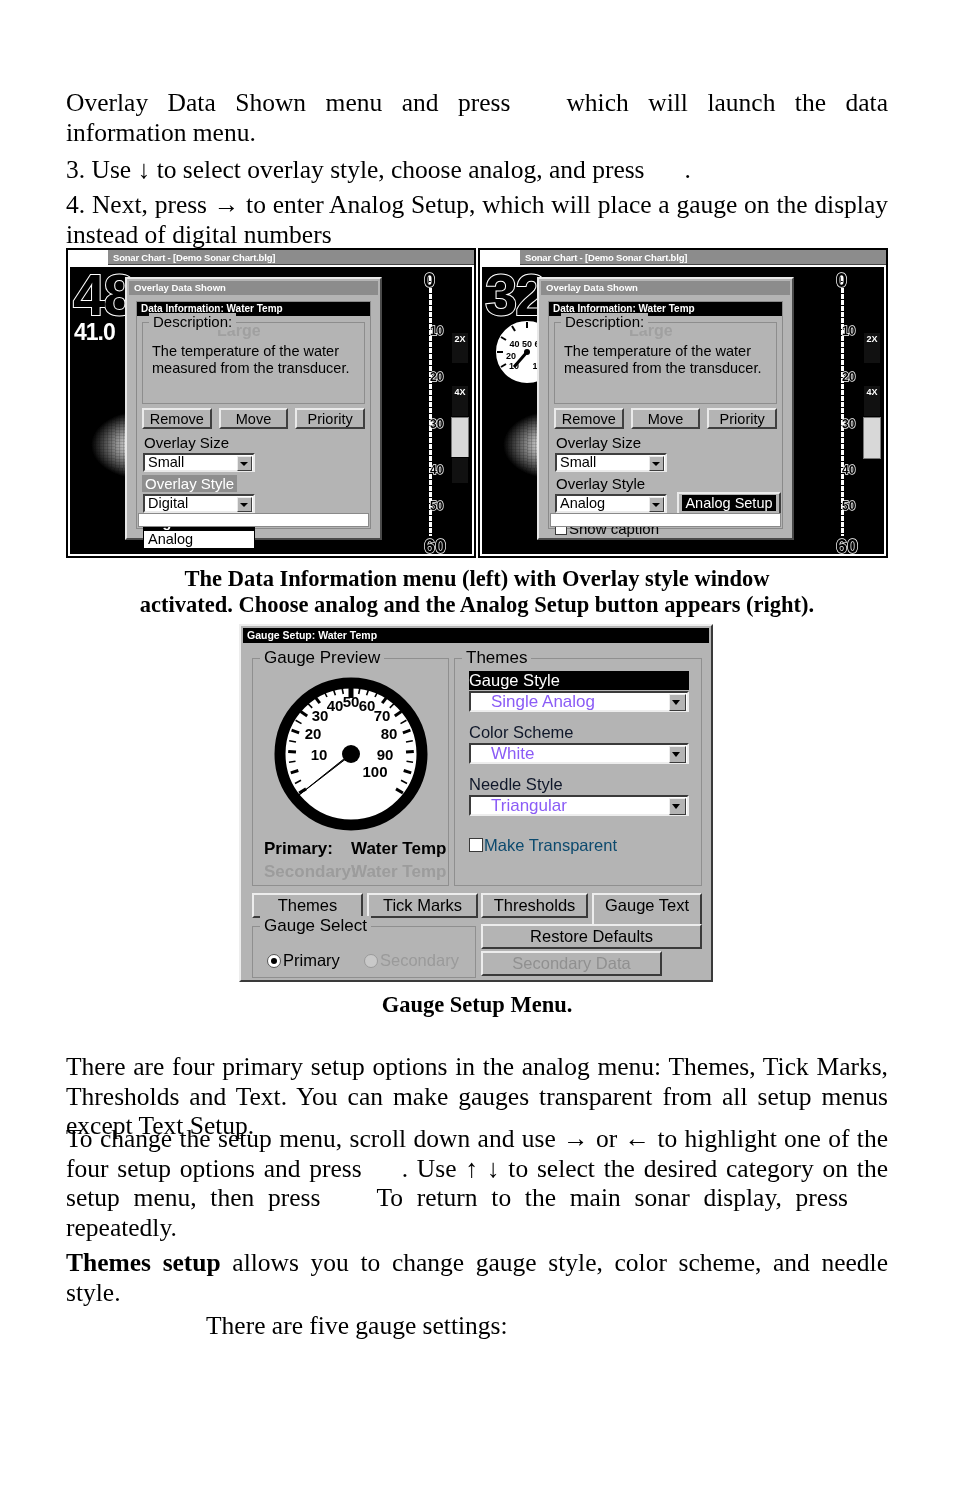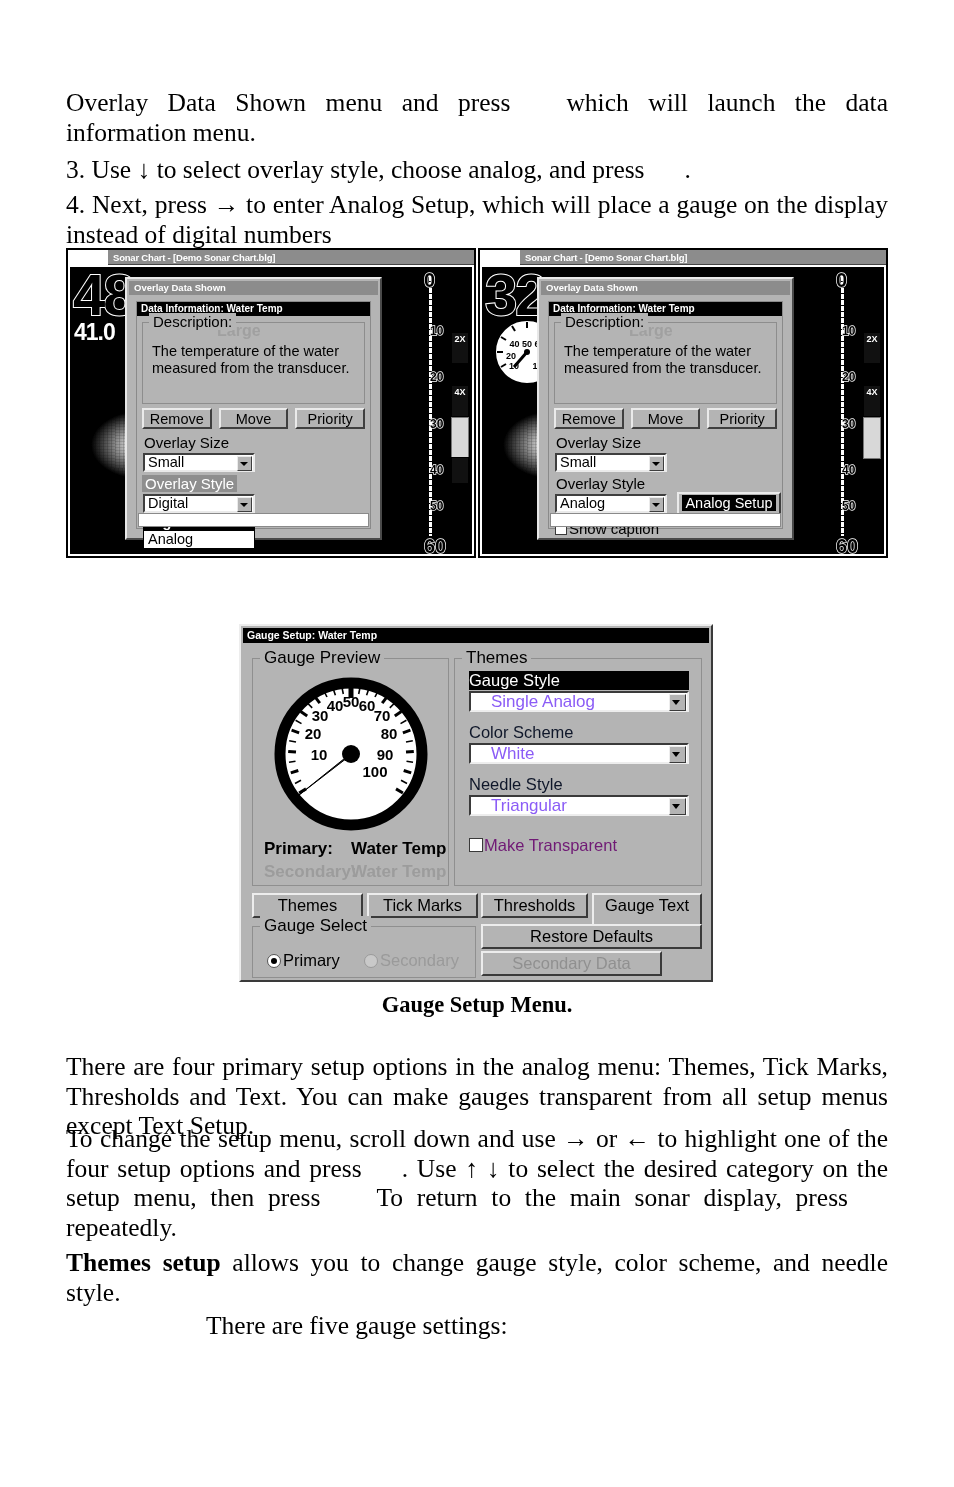--- a/index.html
+++ b/index.html
@@ -444,21 +444,21 @@
     position: absolute;
     left: 2px; top: 5px;
     border-left: 4.5px solid transparent;
     border-right: 4.5px solid transparent;
     border-top: 5px solid #000;
   }
   .gs-chk {
     position: absolute;
     font-size: 16.5px;
     line-height: 18px;
-    color: #701a75;
+    color: #0c4a6e;
     white-space: nowrap;
   }
   .gs-chk .box {
     display: inline-block;
     width: 12px; height: 12px;
     background: #fff;
     border: 1px solid #3a3a3a;
     vertical-align: -1px;
     margin-right: 1px;
   }
@@ -684,20 +684,24 @@
           <div class="chk" style="left:6px; top:219px;">
             <span class="box"></span><span>Show caption</span>
           </div>
 
           <div class="ov-strip"></div>
         </div>
       </div>
     </div>
   </div>
 
+  <div class="caption" style="top:566px;">
+    <div>The Data Information menu (left) with Overlay style window</div>
+    <div>activated. Choose analog and the Analog Setup button appears (right).</div>
+  </div>
 
   <div class="gs">
     <div class="gs-title">Gauge Setup: Water Temp</div>
 
     <div class="group" style="left:11px; top:32px; width:197px; height:228px;">
       <div class="legend">Gauge Preview</div>
     </div>
 
     <svg style="position:absolute; left:32px; top:50px; width:156px; height:156px;" viewBox="0 0 156 156">
       <circle cx="78" cy="78" r="71" fill="#ffffff" stroke="#000000" stroke-width="11"></circle>

